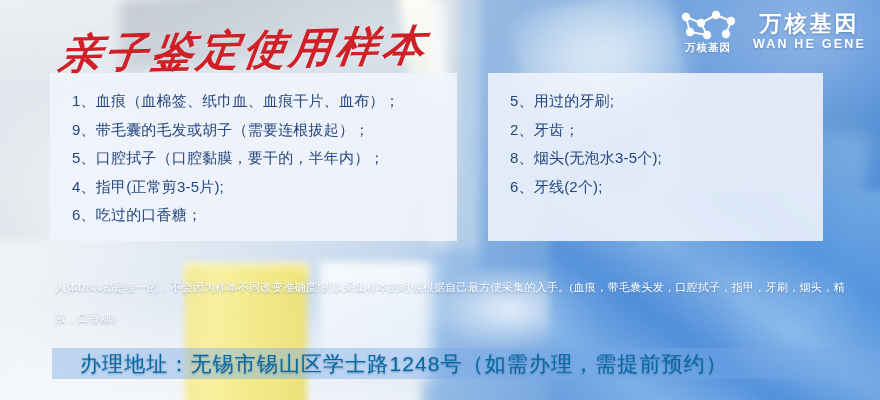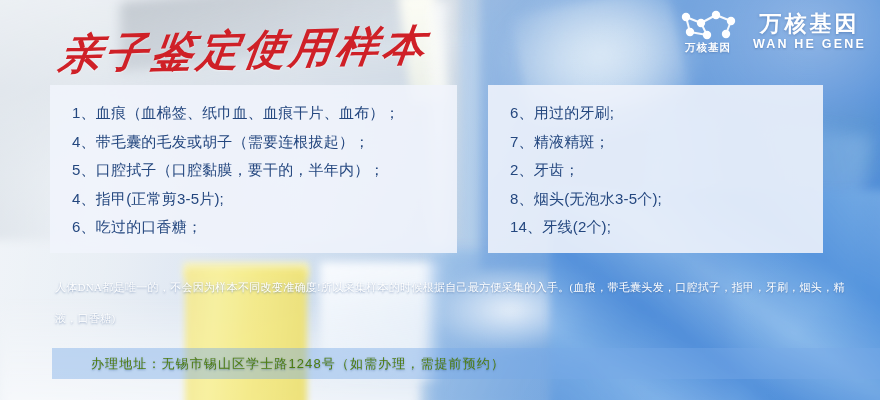--- a/index.html
+++ b/index.html
@@ -220,21 +220,21 @@
     font-size: 12.5px;
     font-weight: 700;
     color: #ffffff;
     letter-spacing: 2.2px;
     text-shadow: 0 1px 2px rgba(60,100,160,.5);
   }
 
   
   .panel {
     position: absolute;
-    top: 85px;
+    top: 73px;
     height: 168px;
     background: rgba(240,244,252,0.88);
     box-sizing: border-box;
     padding: 14px 0 0 0;
   }
   #panel-left  { left: 50px;  width: 407px; }
   #panel-right { left: 488px; width: 335px; }
 
   .panel ul {
     list-style: none;
@@ -268,23 +268,23 @@
     position: absolute;
     left: 52px;
     top: 348px;
     right: 0;
     height: 31px;
     background: rgba(120,170,230,0.42);
     display: flex;
     align-items: center;
   }
   .address-text {
-    padding-left: 39px;
-    font-size: 13px;
-    color: #4d7c0f;
+    padding-left: 28px;
+    font-size: 21px;
+    color: #0369a1;
     letter-spacing: 1.1px;
     text-shadow: 0 1px 2px rgba(50,90,150,.55);
     white-space: nowrap;
   }
 </style>
 </head>
 <body>
 
 <div id="banner">
 
@@ -335,34 +335,33 @@
     </div>
     <div class="logo-words">
       <span class="logo-cn">万核基因</span>
       <span class="logo-en">WAN HE GENE</span>
     </div>
   </div>
 
   <div class="panel" id="panel-left">
     <ul>
       <li>1、血痕（血棉签、纸巾血、血痕干片、血布）；</li>
-      <li>4、带毛囊的毛发或胡子（需要连根拔起）；</li>
+      <li>9、带毛囊的毛发或胡子（需要连根拔起）；</li>
       <li>5、口腔拭子（口腔黏膜，要干的，半年内）；</li>
       <li>4、指甲(正常剪3-5片);</li>
       <li>6、吃过的口香糖；</li>
     </ul>
   </div>
 
   <div class="panel" id="panel-right">
     <ul>
-      <li>6、用过的牙刷;</li>
-      <li>7、精液精斑；</li>
+      <li>5、用过的牙刷;</li>
       <li>2、牙齿；</li>
       <li>8、烟头(无泡水3-5个);</li>
-      <li>14、牙线(2个);</li>
+      <li>6、牙线(2个);</li>
     </ul>
   </div>
 
   <div class="para">人体DNA都是唯一的，不会因为样本不同改变准确度!所以采集样本的时候根据自己最方便采集的入手。(血痕，带毛囊头发，口腔拭子，指甲，牙刷，烟头，精液，口香糖)</div>
 
   <div class="address-band">
     <span class="address-text">办理地址：无锡市锡山区学士路1248号（如需办理，需提前预约）</span>
   </div>
 
 </div>

